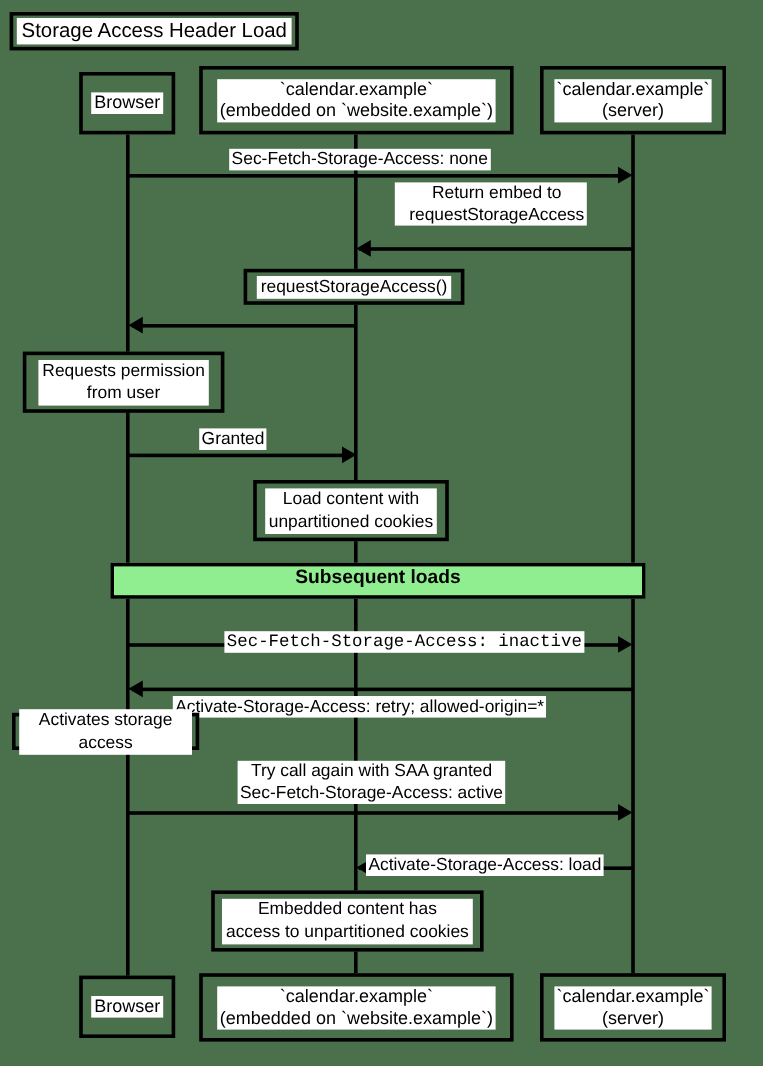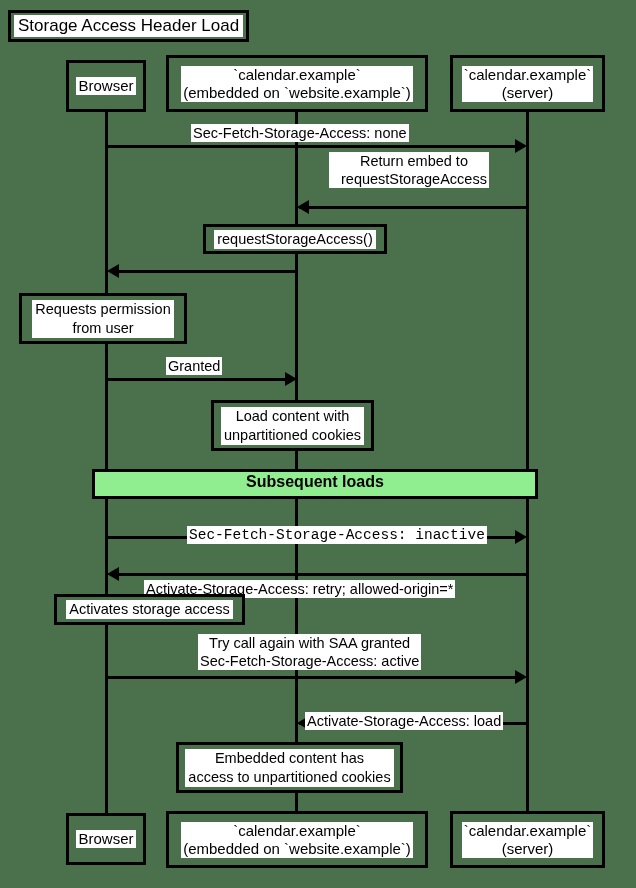--- a/index.html
+++ b/index.html
@@ -197,21 +197,21 @@
   </div>
 
   <div class="msg-line" style="left:106px; top:536px; width:415px;"></div>
   <div class="arrow-head right" style="left:515px; top:530px;"></div>
   <div class="msg-label" style="left:187px; top:526px;font-family:Liberation Mono, monospace;">Sec-Fetch-Storage-Access: inactive</div>
 
   <div class="msg-line" style="left:110px; top:573px; width:417px;"></div>
   <div class="arrow-head left" style="left:107px; top:567px;"></div>
   <div class="msg-label" style="left:144px; top:580px;">Activate-Storage-Access: retry; allowed-origin=*</div>
 
-  <div class="note" style="left:10px; top:594px; width:191px; height:31px;margin-left:44px;">
+  <div class="note" style="left:10px; top:594px; width:156px; height:31px;">
     <span class="note-text">Activates storage access</span>
   </div>
 
   <div class="msg-line" style="left:106px; top:676px; width:415px;"></div>
   <div class="arrow-head right" style="left:515px; top:670px;"></div>
   <div class="msg-label two-line" style="left:198px; top:634px;">Try call again with SAA granted
 Sec-Fetch-Storage-Access: active</div>
 
   <div class="msg-line" style="left:299px; top:722px; width:228px;"></div>
   <div class="arrow-head left" style="left:297px; top:716px;"></div>

